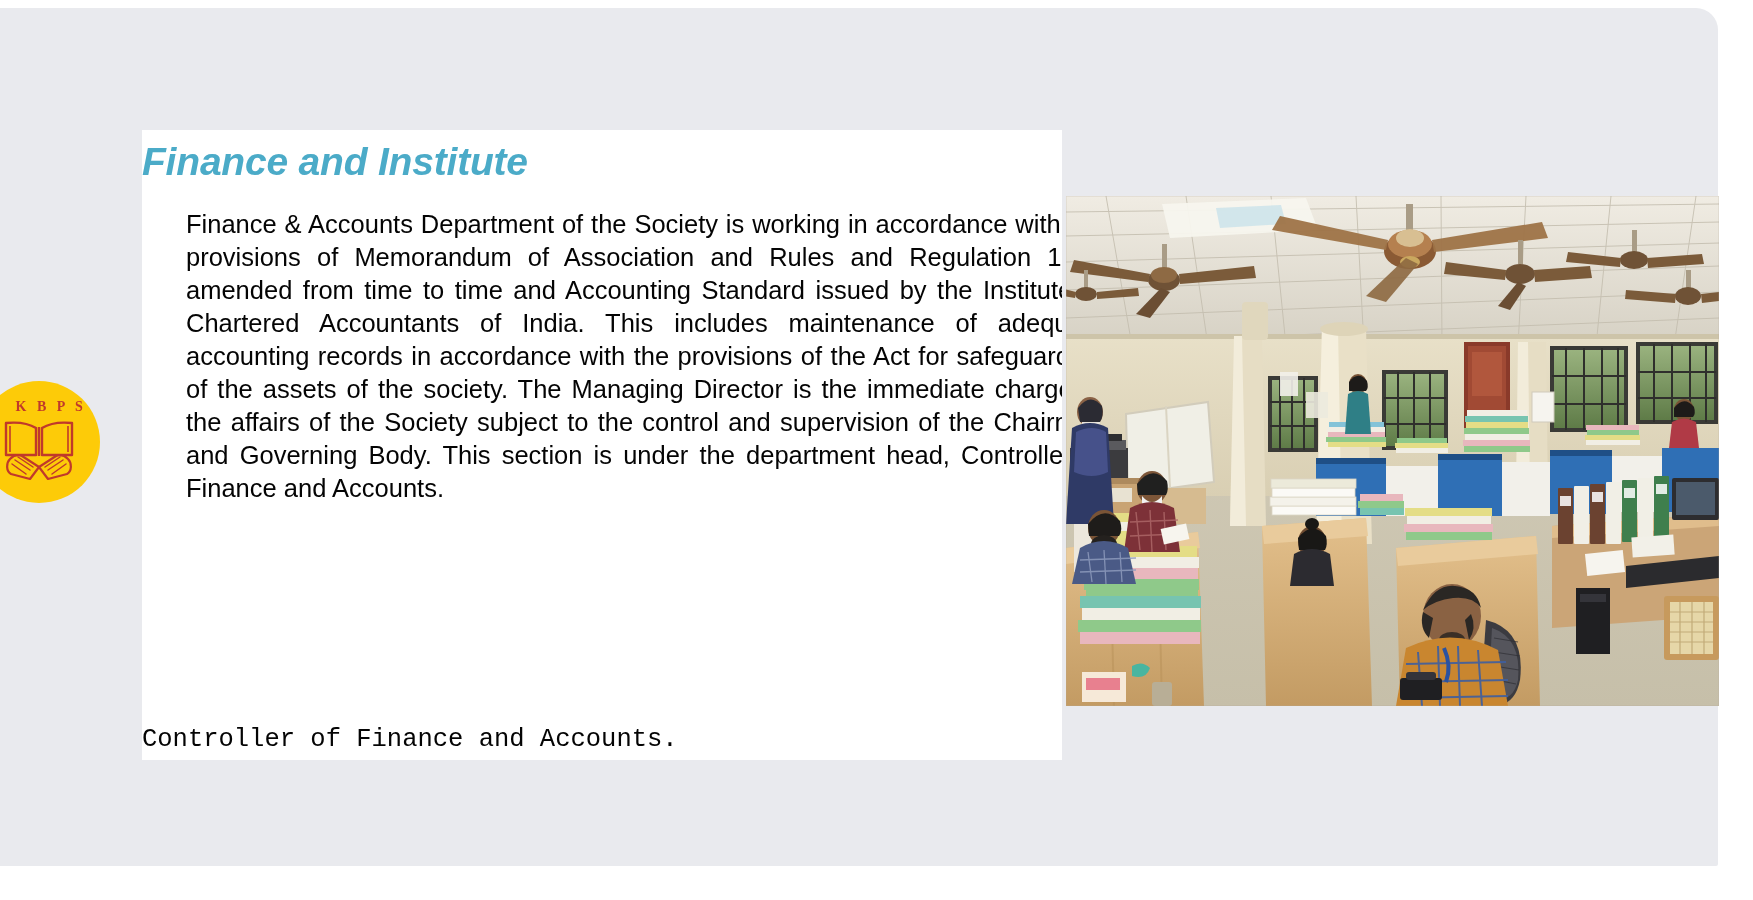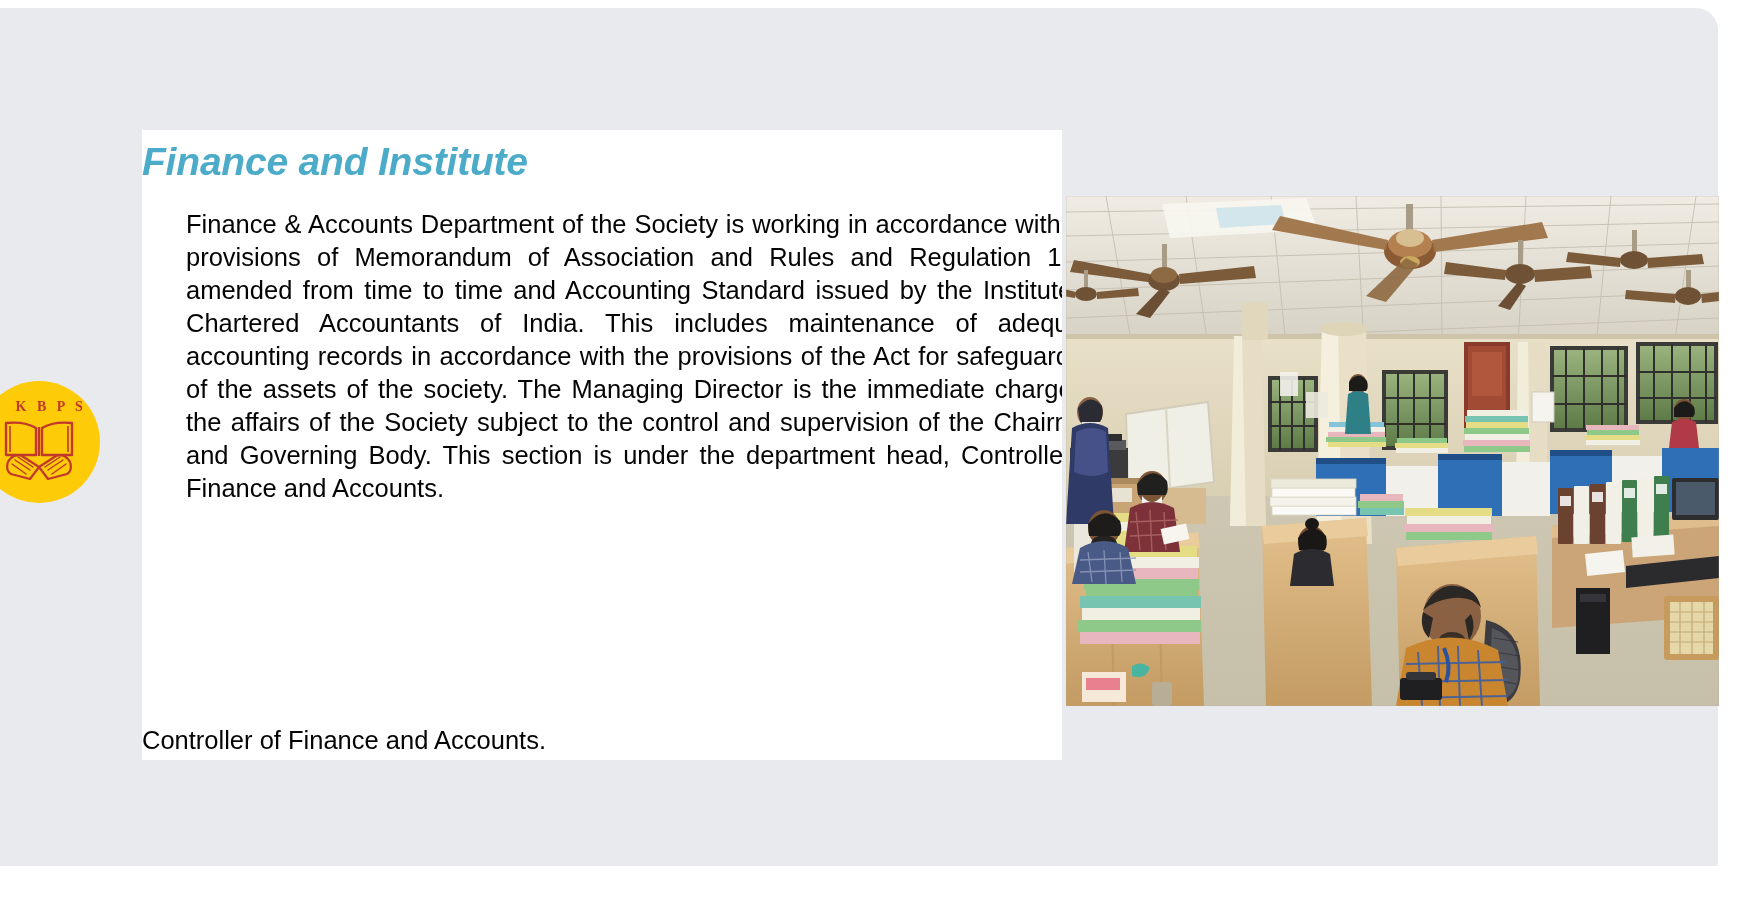--- a/index.html
+++ b/index.html
@@ -108,20 +108,21 @@
   
   #card-ghost {
     position:absolute;
     left:0px; top:588px;
     width:918px;
     font-size:25.5px;
     line-height:44.2px;
     color:#040404;
     white-space:nowrap;
     overflow:hidden;
+    font-family:Liberation Mono, monospace;
   }
 
   
   #photo {
     position:absolute;
     left:1066px; top:188px;
     width:653px; height:510px;
     overflow:hidden;
     background:#b9b5a6;
   }

